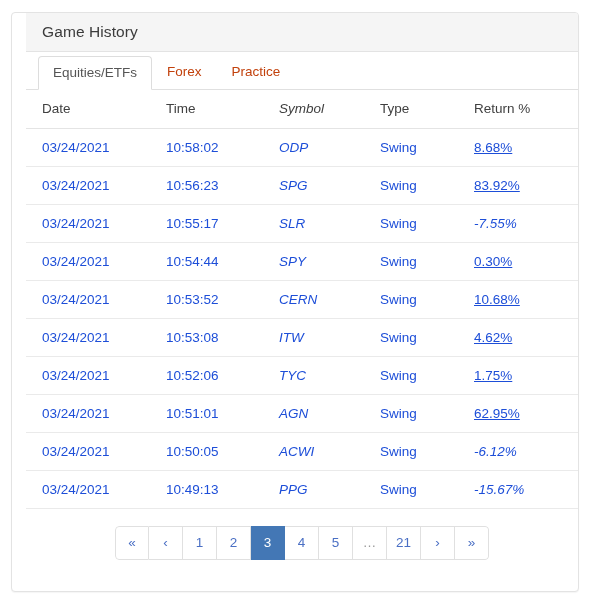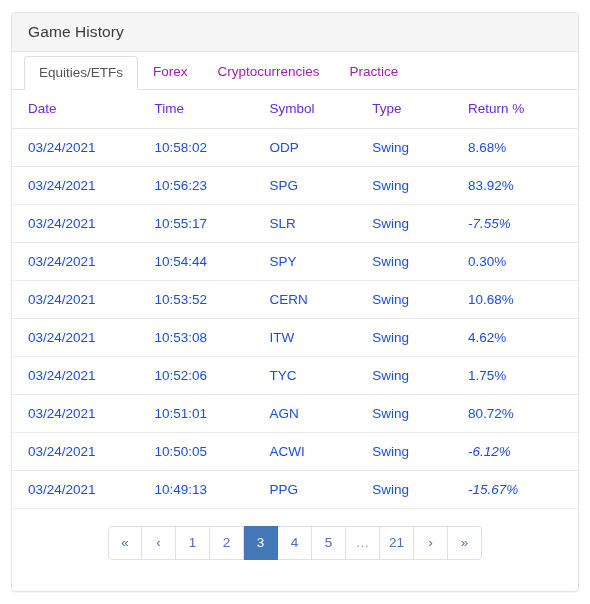--- a/index.html
+++ b/index.html
@@ -20,20 +20,21 @@
     left: 11px;
     top: 12px;
     width: 568px;
     height: 580px;
     background: #ffffff;
     border: 1px solid #e3e3e3;
     border-radius: 4px;
     box-sizing: border-box;
     box-shadow: 0 1px 1px rgba(0,0,0,0.045);
     overflow: hidden;
+    padding-left: 14px;
   }
 
   .card-header {
     height: 39px;
     background: #f5f5f5;
     border-bottom: 1px solid #e3e3e3;
     display: flex;
     align-items: center;
     padding-left: 16px;
     box-sizing: border-box;
@@ -50,21 +51,21 @@
     height: 38px;
     border-bottom: 1px solid #e0e0e0;
     display: flex;
     align-items: flex-end;
     padding-left: 12px;
     box-sizing: border-box;
     background: #ffffff;
   }
   .tab {
     font-size: 13.5px;
-    color: #a21caf;
+    color: #c2410c;
     padding: 8px 14px 9px 14px;
     line-height: 1;
     border: 1px solid transparent;
     border-radius: 4px 4px 0 0;
     box-sizing: border-box;
     height: 33px;
     display: flex;
     align-items: center;
     cursor: pointer;
     white-space: nowrap;
@@ -88,37 +89,37 @@
   table.history th,
   table.history td {
     text-align: left;
     font-size: 13.5px;
     padding: 0;
     border-bottom: 1px solid #eaeaea;
     box-sizing: border-box;
   }
   table.history th {
     height: 38px;
-    color: #6d28d9;
+    color: #404040;
     font-weight: normal;
     vertical-align: middle;
     border-bottom: 1px solid #e4e4e4;
   }
   table.history td {
     height: 38px;
     color: #1d4ed8;
     vertical-align: middle;
   }
   .col-date   { width: 140px; padding-left: 16px !important; }
   .col-time   { width: 113px; margin-left: 16px; }
-  .col-symbol { width: 101px; }
+  .col-symbol { width: 101px; font-style: italic; }
   .col-type   { width: 94px; margin-left: 40px; }
   .col-return { width: 108px; }
 
-  .pos { color: #2e7d32; }
+  .pos { color: #2e7d32; text-decoration: underline; }
   .neg { color: #e23a3a; font-style: italic; }
 
   
   .pager-wrap {
     display: flex;
     justify-content: center;
     padding-top: 17px;
   }
   .pagination {
     display: flex;
@@ -165,21 +166,20 @@
 
 <div class="card">
 
   <div class="card-header">
     <span class="card-title">Game History</span>
   </div>
 
   <div class="tabs" id="tab-bar">
       <div class="tab active">Equities/ETFs</div>
       <div class="tab">Forex</div>
-      <div class="tab">Cryptocurrencies</div>
       <div class="tab">Practice</div>
     </div>
 
   <table class="history">
     <thead>
       <tr>
         <th class="col-date">Date</th>
         <th class="col-time">Time</th>
         <th class="col-symbol">Symbol</th>
         <th class="col-type">Type</th>
@@ -234,21 +234,21 @@
           <td class="col-time">10:52:06</td>
           <td class="col-symbol">TYC</td>
           <td class="col-type">Swing</td>
           <td class="col-return pos">1.75%</td>
         </tr>
         <tr>
           <td class="col-date">03/24/2021</td>
           <td class="col-time">10:51:01</td>
           <td class="col-symbol">AGN</td>
           <td class="col-type">Swing</td>
-          <td class="col-return pos">80.72%</td>
+          <td class="col-return pos">62.95%</td>
         </tr>
         <tr>
           <td class="col-date">03/24/2021</td>
           <td class="col-time">10:50:05</td>
           <td class="col-symbol">ACWI</td>
           <td class="col-type">Swing</td>
           <td class="col-return neg">-6.12%</td>
         </tr>
         <tr>
           <td class="col-date">03/24/2021</td>

